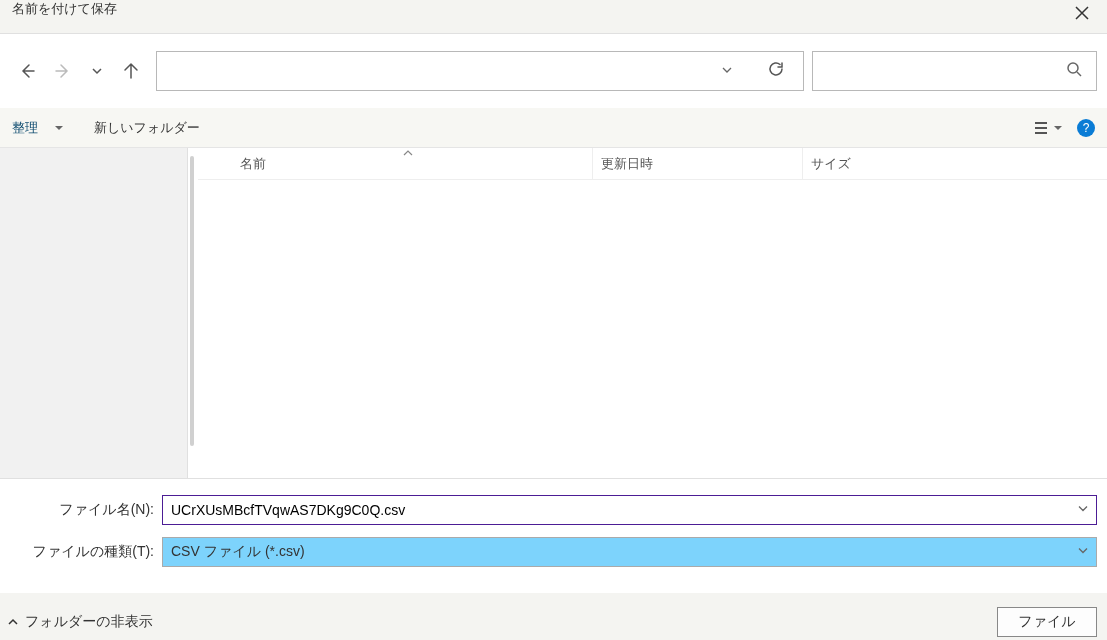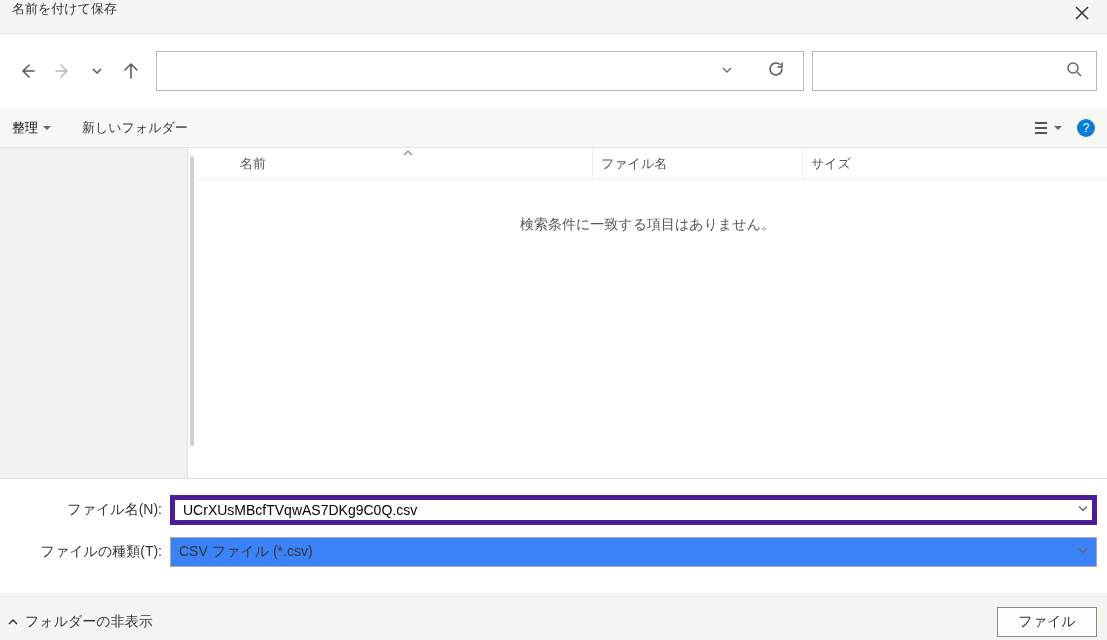--- a/index.html
+++ b/index.html
@@ -102,23 +102,23 @@
       border-bottom: 1px solid #e5e5e5;
     }
     .toolbar .left {
       display: flex;
       align-items: center;
       gap: 30px;
     }
     .toolbar .organize {
       display: flex;
       align-items: center;
-      gap: 4px;
+      gap: 16px;
       font-size: 13px;
-      color: #000000;
+      color: #0c4a6e;
       cursor: pointer;
     }
     .toolbar .newfolder {
       font-size: 13px;
       color: #333;
       cursor: pointer;
     }
     .toolbar .spacer {
       flex: 1;
     }
@@ -198,21 +198,21 @@
       position: absolute;
       left: 2px;
       top: 8px;
       width: 4px;
       height: 290px;
       background: #d0d0d0;
       border-radius: 2px;
     }
     
     .form-area {
-      padding: 16px 10px 10px 18px;
+      padding: 16px 10px 10px 10px;
       border-top: 1px solid #e0e0e0;
       background: #fff;
     }
     .form-row {
       display: flex;
       align-items: center;
       margin-bottom: 12px;
     }
     .form-label {
       width: 152px;
@@ -221,34 +221,34 @@
       color: #333;
       padding-right: 8px;
     }
     .form-input-wrap {
       flex: 1;
       position: relative;
     }
     .form-input {
       width: 100%;
       height: 30px;
-      border: 5px solid #4c1d95;
+      border: 1px solid #4c1d95;
       padding: 0 28px 0 8px;
       font-size: 14px;
     }
     .combo {
       width: 100%;
       height: 30px;
       border: 1px solid #aaa;
       padding: 0 28px 0 8px;
       font-size: 14px;
       display: flex;
       align-items: center;
       color: #333;
-      background: #3b82f6;
+      background: #7dd3fc;
     }
     .combo-chevron {
       position: absolute;
       right: 8px;
       top: 50%;
       transform: translateY(-50%);
       color: #666;
       font-size: 12px;
       pointer-events: none;
     }
@@ -376,24 +376,23 @@
   <div class="sidebar"></div>
   <div class="filelist">
     <div class="scrollbar-track"></div>
     <span class="sort-indicator">
       <svg width="10" height="8" viewBox="0 0 10 8">
           <path d="M1 6 L5 2 L9 6" stroke="#888" stroke-width="1.2" fill="none"></path>
         </svg>
     </span>
     <div class="col-headers">
       <div class="col col-name">名前</div>
-      <div class="col col-date">ファイル名</div>
+      <div class="col col-date">更新日時</div>
       <div class="col col-size">サイズ</div>
     </div>
-    <div class="empty-msg">検索条件に一致する項目はありません。</div>
   </div>
 </div>
 
 <div class="form-area">
   <div class="form-row">
     <span class="form-label">ファイル名(N):</span>
     <div class="form-input-wrap">
       <input class="form-input" type="text" value="UCrXUsMBcfTVqwAS7DKg9C0Q.csv" style="">
       <span class="combo-chevron">
         <svg width="12" height="12" viewBox="0 0 12 12">

